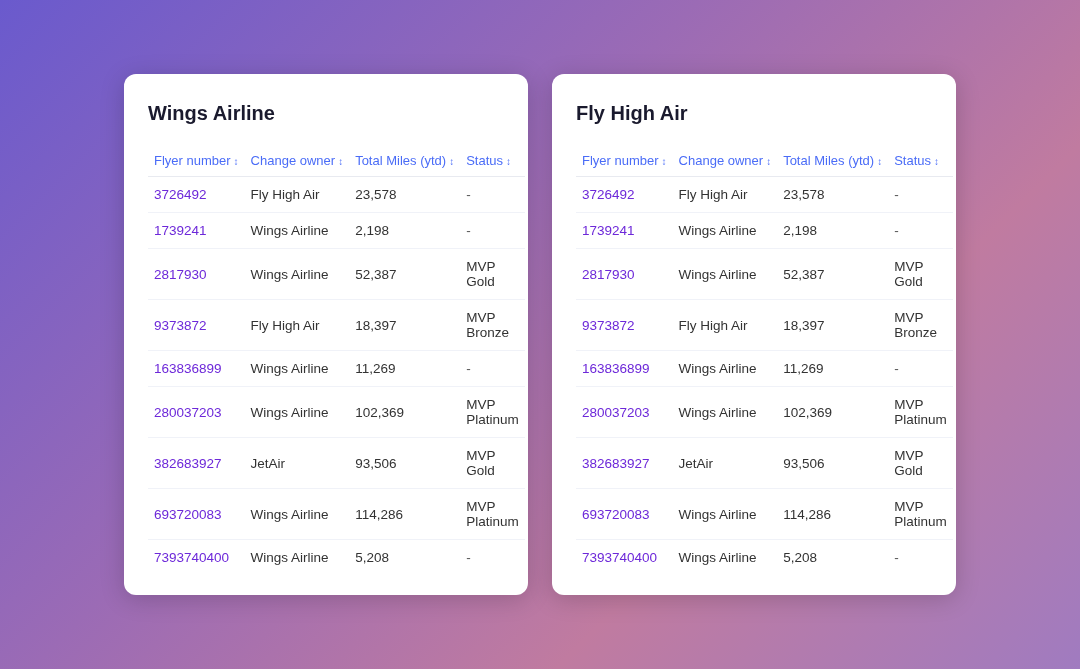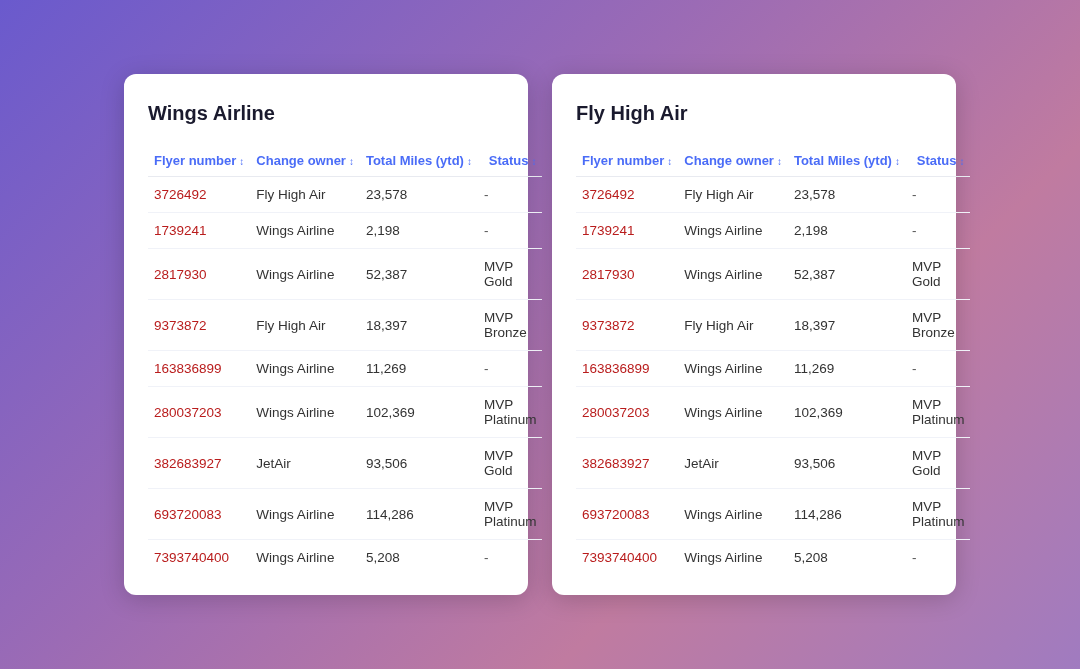--- a/index.html
+++ b/index.html
@@ -33,22 +33,22 @@
     }
 
     table {
       width: 100%;
       border-collapse: collapse;
       font-size: 13.5px;
     }
 
     thead tr th {
       color: #4a6cf7;
-      font-weight: 700;
-      text-align: right;
+      font-weight: 400;
+      text-align: left;
       padding: 8px 6px;
       border-bottom: 1px solid #e8eaf0;
       white-space: nowrap;
       font-size: 13px;
     }
 
     .sort-icon {
       font-size: 10px;
       margin-left: 3px;
       color: #4a6cf7;
@@ -62,21 +62,21 @@
       border-bottom: none;
     }
 
     tbody tr td {
       padding: 10px 6px;
       color: #333;
       font-size: 13.5px;
     }
 
     .flyer-link {
-      color: #b91c1c;
+      color: #6d28d9;
       font-weight: 500;
       cursor: pointer;
       text-decoration: none;
     }
 
     .dash {
       color: #555;
     }
   </style>
 </head>

